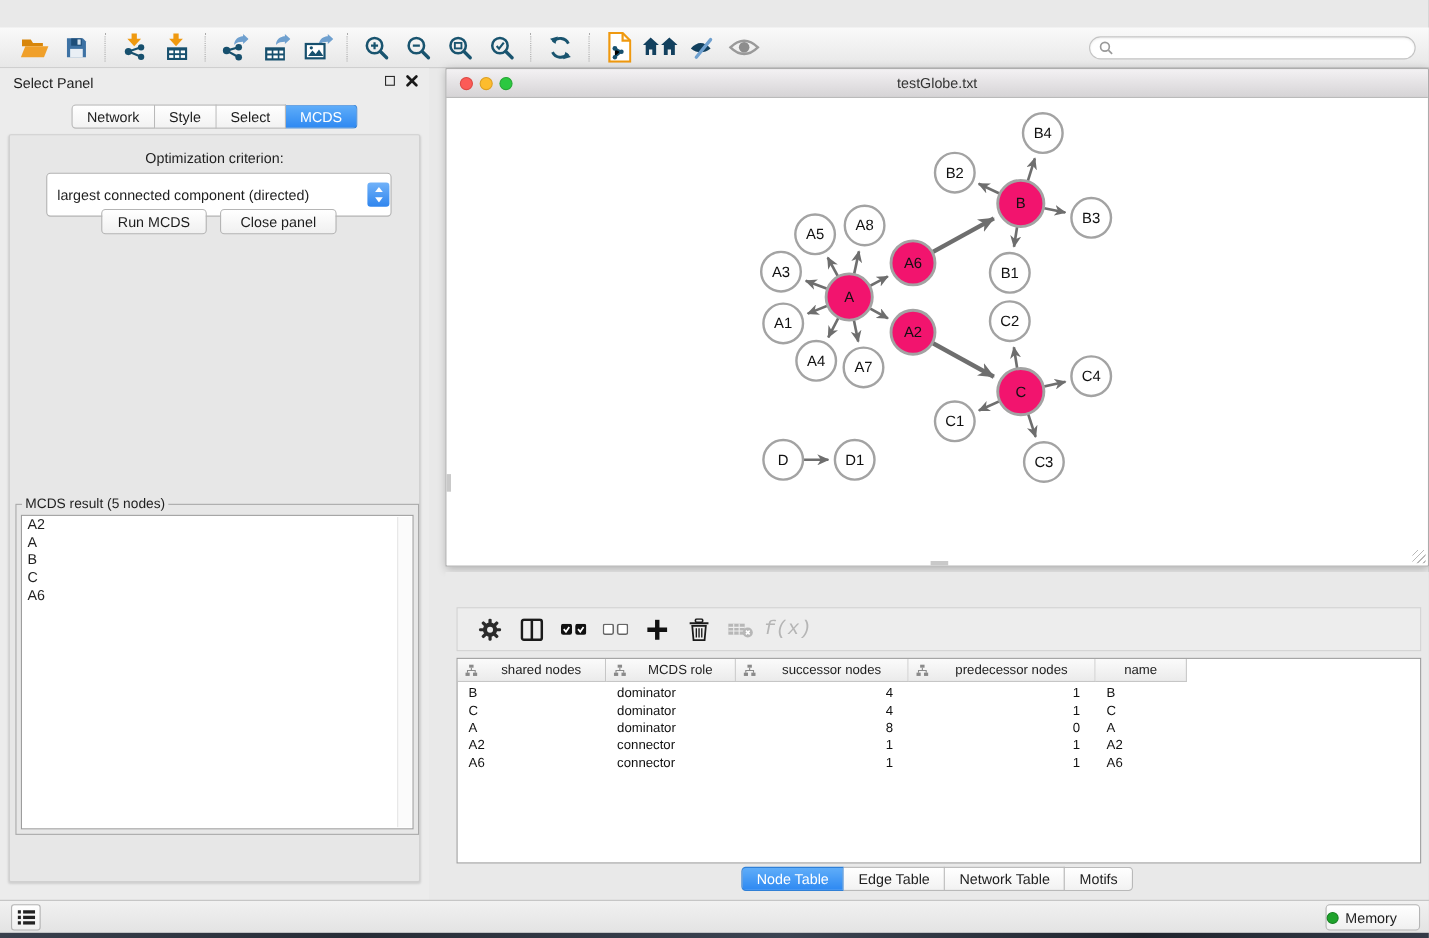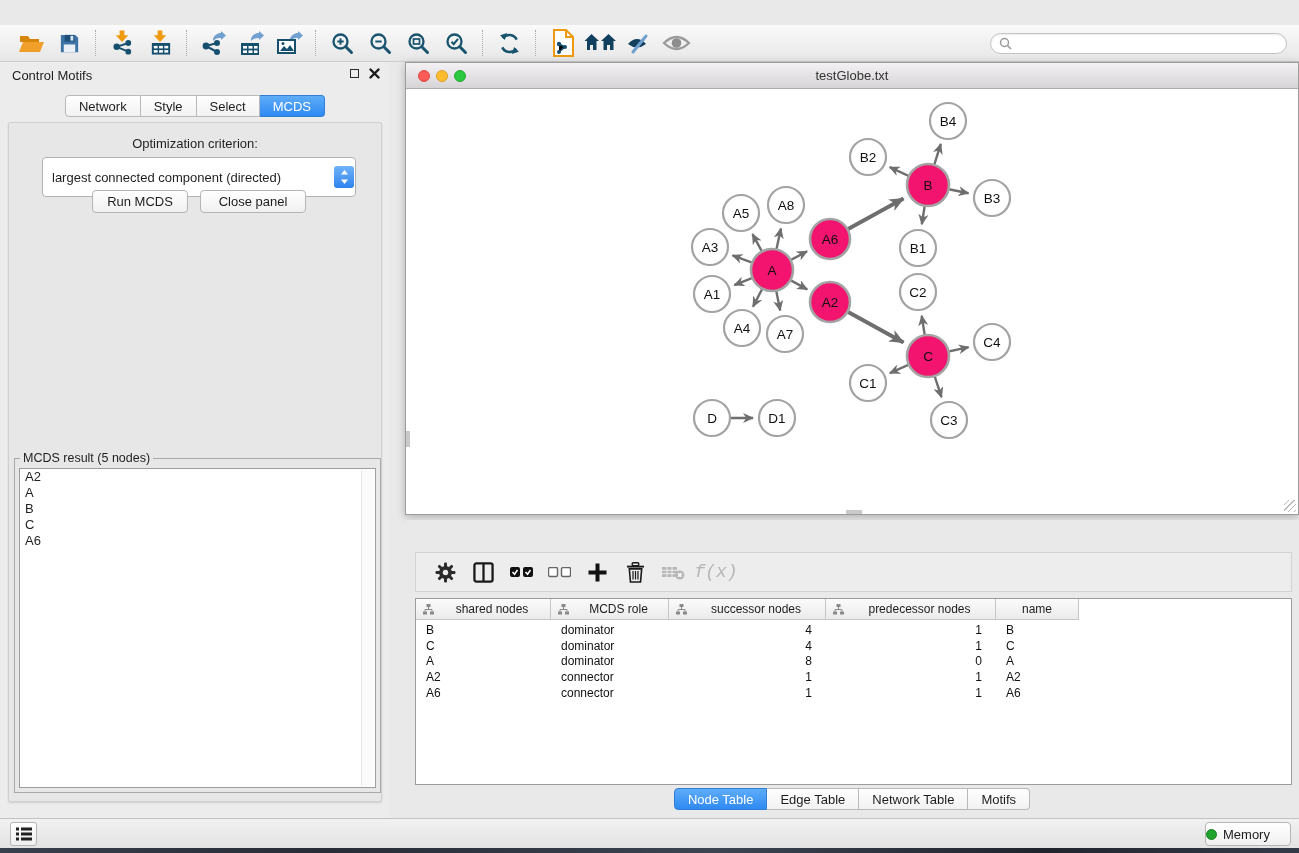--- a/index.html
+++ b/index.html
@@ -52,21 +52,21 @@
   .criterion-select { position:absolute; left:42px; top:95px; width:314px; height:40px; background:#fff;
                       border:1px solid #b2b2b2; border-radius:4px; display:flex; align-items:center; }
   .criterion-select .sel-text { flex:1; font-size:13px; padding-left:9px; white-space:nowrap; overflow:hidden; }
   .criterion-select .stepper { width:20px; height:22px; border-radius:3px; margin-right:1px;
                                background:linear-gradient(#71b2f9,#2f85ee); display:flex; align-items:center; justify-content:center; }
   .cp-buttons { position:absolute; left:0; top:128px; width:100%; }
   .mac-btn { position:absolute; height:23px; background:linear-gradient(#ffffff,#f0f0f0); border:1px solid #b5b5b5;
              border-radius:4px; font-size:13px; color:#1d1d1d; font-family:"Liberation Sans",sans-serif; cursor:default; }
   .btn-run { left:92px; width:96px; }
   .btn-close-panel { left:200px; width:106px; }
-  .result-box { position:absolute; left:14px; top:396px; width:367px; height:335px; border:1px solid #a9a9a9; }
+  .result-box { position:absolute; left:14px; top:396px; width:367px; height:301px; border:1px solid #a9a9a9; }
   .result-legend { position:absolute; left:5px; top:-8px; background:#E7E7E7; padding:0 3px; font-size:12.5px; }
   .result-list { position:absolute; left:4px; top:9px; right:4px; bottom:4px; background:#fff; border:1px solid #9d9d9d; overflow:hidden; }
   .result-item { font-size:13px; line-height:16px; padding-left:5px; }
   .result-scroll { position:absolute; top:1px; right:1px; bottom:1px; width:13px; background:#fbfbfb; border-left:1px solid #e6e6e6; }
 
   
   .network-window { position:absolute; left:405px; top:62px; width:894px; height:453px; background:#fff;
                     border:1px solid #9c9c9c; box-shadow:0 2px 8px rgba(0,0,0,.25); }
   .nw-titlebar { position:absolute; left:0; top:0; width:100%; height:26px;
                  background:linear-gradient(#f3f1f3,#d6d4d6); border-bottom:1px solid #ababab; }
@@ -270,21 +270,21 @@
       <svg width="13" height="13" viewBox="0 0 13 13">
         <circle cx="5.5" cy="5.5" r="4" fill="none" stroke="#9a9a9a" stroke-width="1.5"></circle>
         <line x1="8.6" y1="8.6" x2="12" y2="12" stroke="#9a9a9a" stroke-width="1.5"></line>
       </svg>
       <input type="text" placeholder="" style="">
     </div>
   </div>
 
   <div class="control-panel">
     <div class="panel-head">
-      <span class="panel-title">Control Motifs</span>
+      <span class="panel-title">Select Panel</span>
       <span class="panel-icons">
         <span class="float-icon"></span>
         <svg width="11" height="11" viewBox="0 0 11 11">
           <g stroke="#1a1a1a" stroke-width="2.4" stroke-linecap="round">
               <line x1="1.5" y1="1.5" x2="9.5" y2="9.5"></line>
               <line x1="9.5" y1="1.5" x2="1.5" y2="9.5"></line>
             </g>
         </svg>
       </span>
     </div>

